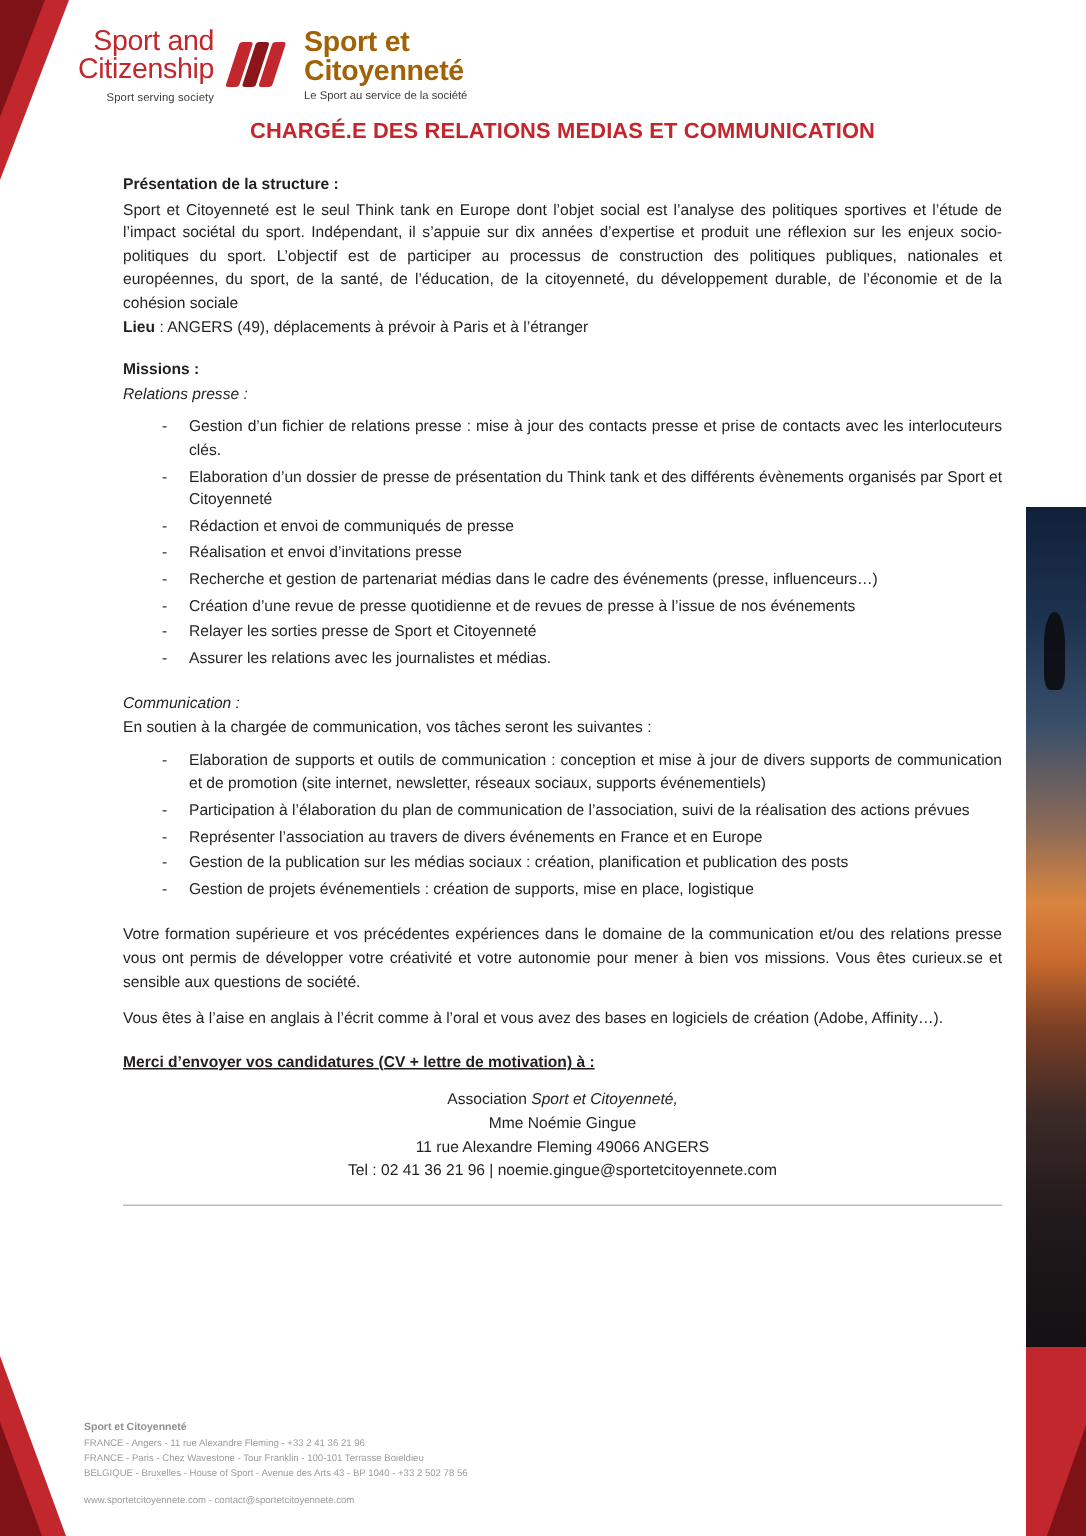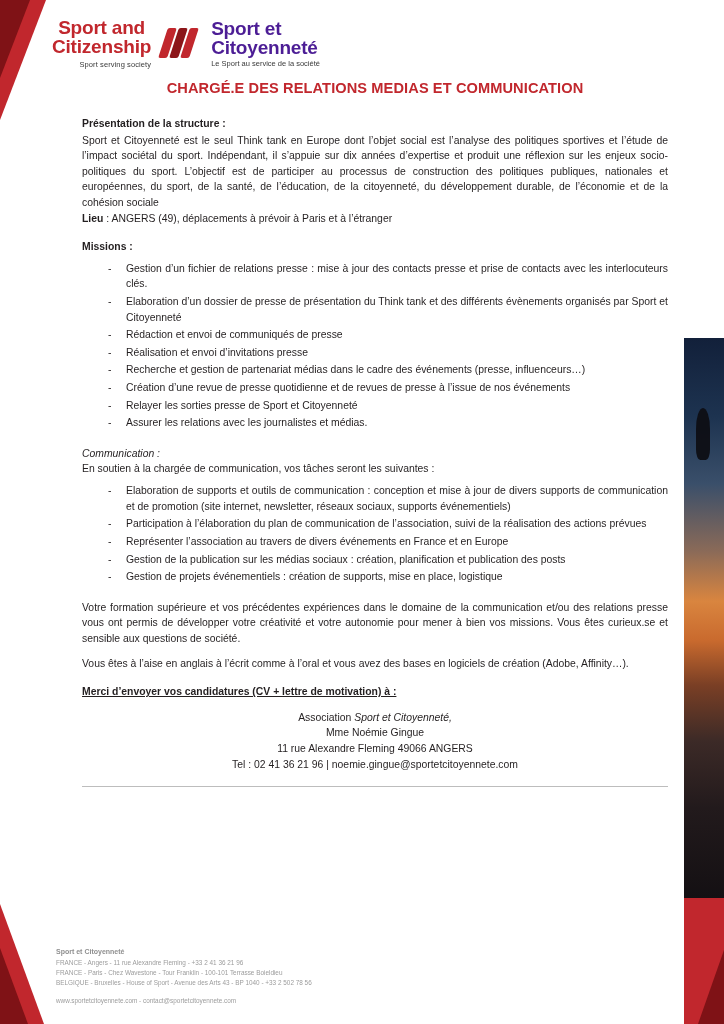--- a/index.html
+++ b/index.html
@@ -145,24 +145,23 @@
     align-items: center;
     gap: 10px;
   }
   .logo-left {
     text-align: right;
     line-height: 1.02;
   }
   .logo-left .l1,
   .logo-left .l2 {
     font-size: 19px;
-    font-weight: bold;
+    font-weight: normal;
     color: #c1272d;
     letter-spacing: -.2px;
-    text-align: center;
   }
   .logo-left .l3 {
     font-size: 7.5px;
     color: #3a3a3a;
     margin-top: 4px;
     letter-spacing: .1px;
   }
   .logo-mark {
     width: 40px;
     height: 34px;
@@ -180,21 +179,21 @@
   .logo-mark span:nth-child(1){ left: 2px;  background:#c1272d; }
   .logo-mark span:nth-child(2){ left: 13px; background:#8c1519; }
   .logo-mark span:nth-child(3){ left: 24px; background:#c1272d; }
   .logo-right {
     line-height: 1.02;
   }
   .logo-right .r1,
   .logo-right .r2 {
     font-size: 19px;
     font-weight: bold;
-    color: #4c1d95;
+    color: #a16207;
     letter-spacing: -.2px;
   }
   .logo-right .r3 {
     font-size: 7.5px;
     color: #3a3a3a;
     margin-top: 2px;
   }
 
   
   .doc {
@@ -321,20 +320,21 @@
 
   <div class="doc-title">CHARGÉ.E DES RELATIONS MEDIAS ET COMMUNICATION</div>
 
   <div class="sec-head">Présentation de la structure :</div>
   <p class="para">Sport et Citoyenneté est le seul Think tank en Europe dont l’objet social est l’analyse des politiques sportives et l’étude de l’impact sociétal du sport. Indépendant, il s’appuie sur dix années d’expertise et produit une réflexion sur les enjeux socio-politiques du sport. L’objectif est de participer au processus de construction des politiques publiques, nationales et européennes, du sport, de la santé, de l’éducation, de la citoyenneté, du développement durable, de l’économie et de la cohésion sociale</p>
   <p class="para"><span class="bold">Lieu</span><span> : ANGERS (49), déplacements à prévoir à Paris et à l’étranger</span></p>
 
   <div class="spacer-md"></div>
 
   <div class="sec-head">Missions :</div>
+  <div class="sub-head">Relations presse :</div>
 
   <ul class="dash">
     <li>Gestion d’un fichier de relations presse : mise à jour des contacts presse et prise de contacts avec les interlocuteurs clés.</li>
     <li>Elaboration d’un dossier de presse de présentation du Think tank et des différents évènements organisés par Sport et Citoyenneté</li>
     <li>Rédaction et envoi de communiqués de presse</li>
     <li>Réalisation et envoi d’invitations presse</li>
     <li>Recherche et gestion de partenariat médias dans le cadre des événements (presse, influenceurs…)</li>
     <li>Création d’une revue de presse quotidienne et de revues de presse à l’issue de nos événements</li>
     <li>Relayer les sorties presse de Sport et Citoyenneté</li>
     <li>Assurer les relations avec les journalistes et médias.</li>

